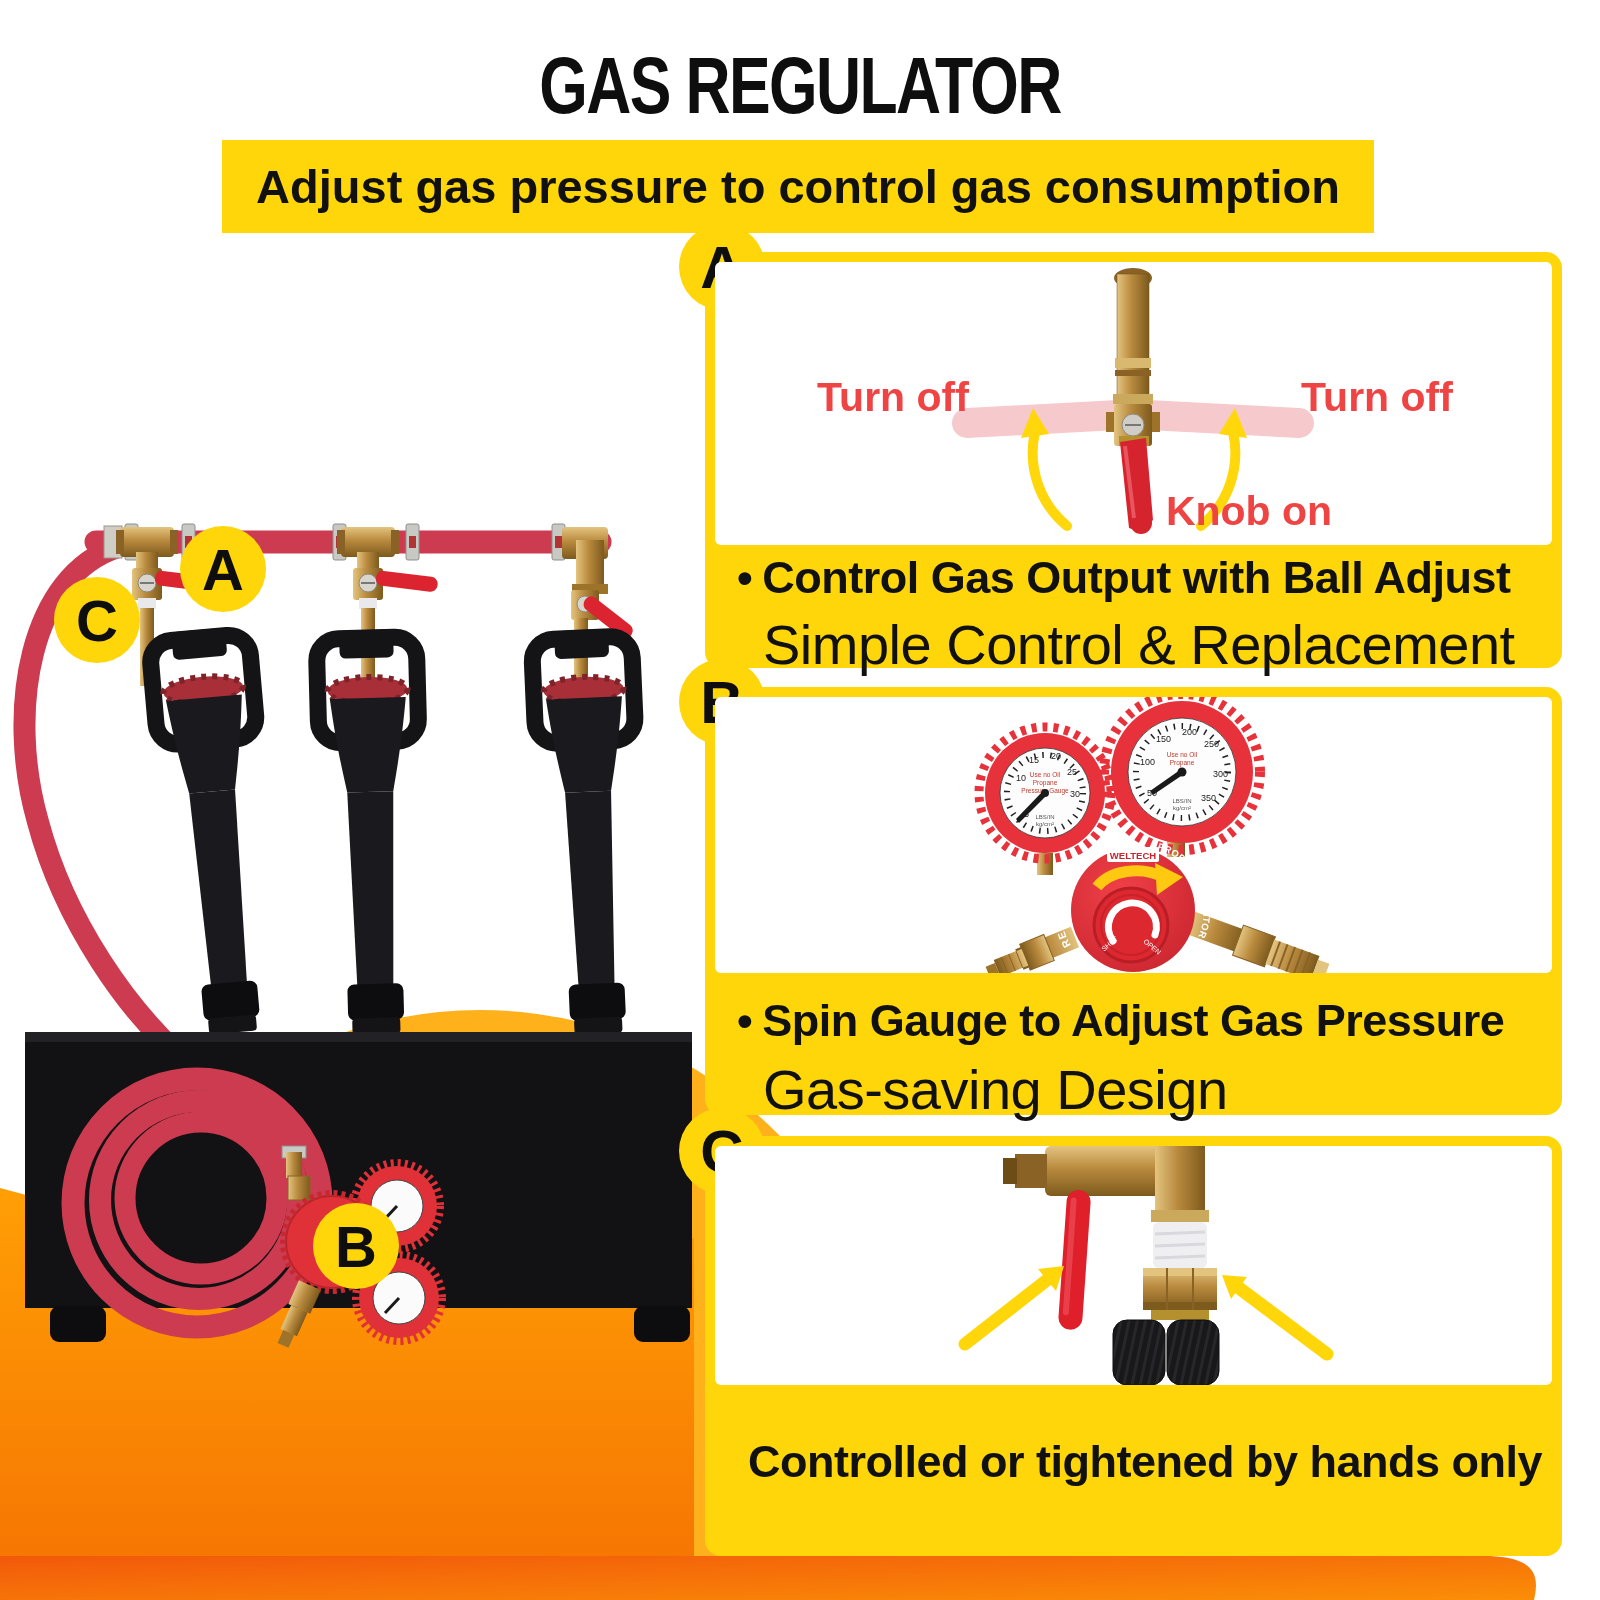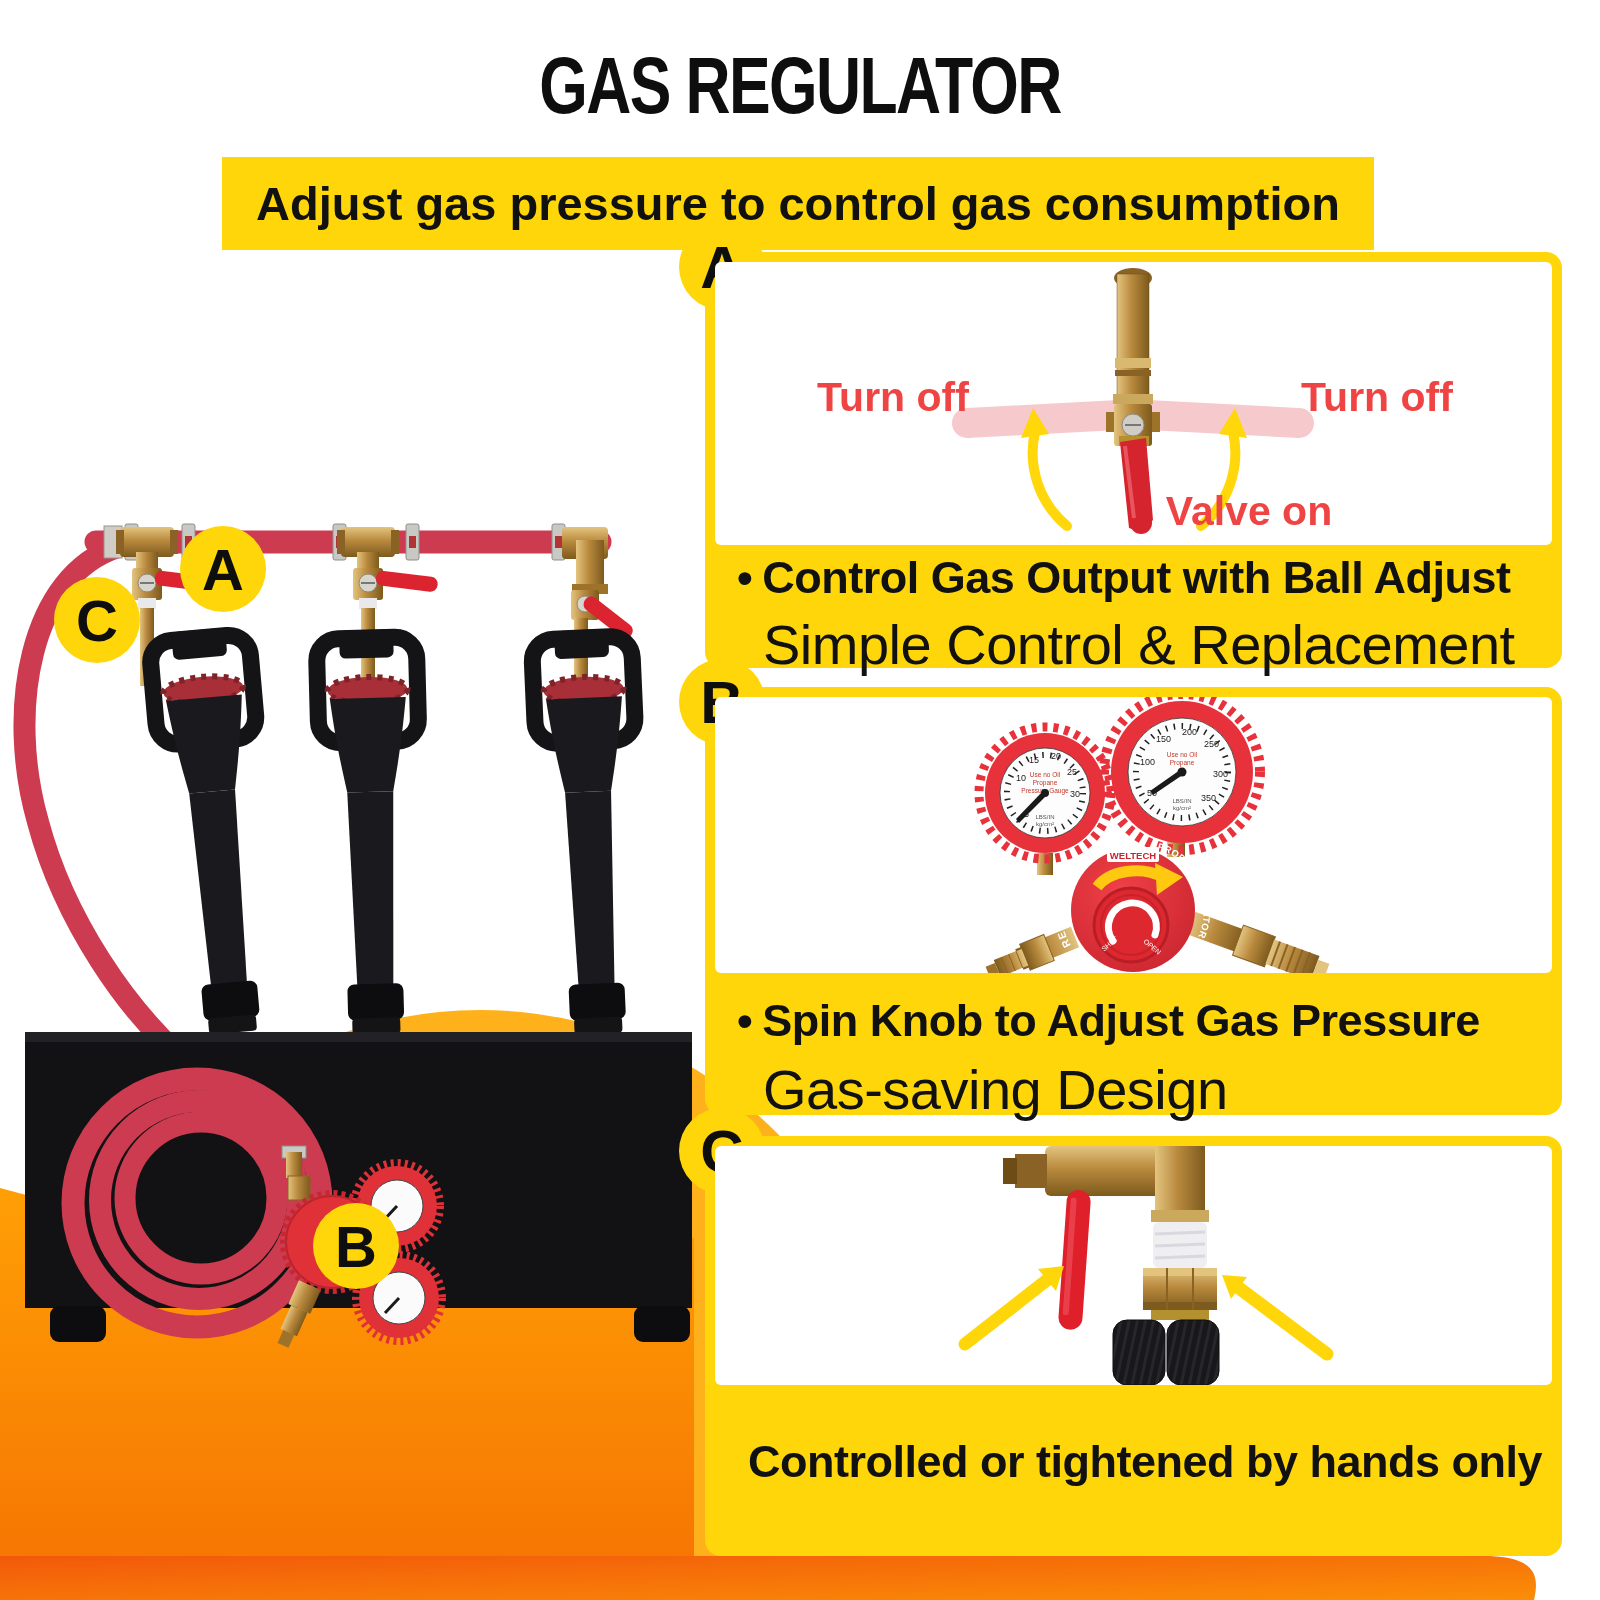--- a/index.html
+++ b/index.html
@@ -10,21 +10,21 @@
   #bg { position:absolute; left:0; top:0; width:1600px; height:1600px; z-index:0; }
 
   .title {
     position:absolute; left:0; top:40px; width:1600px; text-align:center;
     font-size:80px; font-weight:800; letter-spacing:-2px; color:#0e0e0e;
     transform:scaleX(0.78); transform-origin:50% 50%; z-index:1; white-space:nowrap;
   }
   .banner {
     position:absolute; left:222px; top:140px; width:1152px; height:93px;
     background:#FFD60A; text-align:center; line-height:94px;
-    font-size:47px; font-weight:700; z-index:1; white-space:nowrap;margin-top:17px;
+    font-size:47px; font-weight:700; z-index:1; white-space:nowrap;
   }
 
   .panel {
     position:absolute; left:705px; width:857px; background:#FFD60A;
     border-radius:16px; z-index:2; box-sizing:border-box;
   }
   #panel-a { top:252px;  height:416px; }
   #panel-b { top:687px;  height:428px; }
   #panel-c { top:1136px; height:420px; }
 
@@ -290,21 +290,21 @@
       </g>
       <g fill="none" stroke="#FFD70A" stroke-width="10" stroke-linecap="round">
         <path d="M 352,264 A 95,95 0 0 1 320,170"></path>
         <path d="M 486,264 A 95,95 0 0 0 518,170"></path>
       </g>
       <polygon points="318,146 306,176 334,172" fill="#FFD70A"></polygon>
       <polygon points="520,146 504,172 532,176" fill="#FFD70A"></polygon>
     </svg>
     <div class="ann ann-left">Turn off</div>
     <div class="ann ann-right">Turn off</div>
-    <div class="ann ann-on">Valve on</div>
+    <div class="ann ann-on">Knob on</div>
   </div>
   <div class="cap-bold"><span class="bullet">•</span><span>Control Gas Output with Ball Adjust</span></div>
   <div class="cap-sub">Simple Control &amp; Replacement</div>
 </div>
 
 <div class="panel" id="panel-b">
   <div class="corner-badge">B</div>
   <div class="panel-media">
     <svg viewBox="0 0 837 276" width="837" height="276">
       <defs>
@@ -405,21 +405,21 @@
         <path d="M 382,190 A 44,30 0 0 1 448,180" fill="none" stroke="#FFC912" stroke-width="11"></path>
         <polygon points="468,180 440,166 442,198" fill="#FFC912"></polygon>
         <circle cx="416" cy="228" r="37" fill="#DD2830" stroke="#B91E26" stroke-width="3"></circle>
         <circle cx="416" cy="228" r="30" fill="none" stroke="#C7222B" stroke-width="2"></circle>
         <path d="M 398,244 A 24,24 0 1 1 440,238" fill="none" stroke="#fff" stroke-width="7" stroke-linecap="round"></path>
         <text x="395" y="249" font-size="7" fill="#fff" text-anchor="middle" transform="rotate(-40 395 247)">SHUT</text>
         <text x="437" y="252" font-size="7" fill="#fff" text-anchor="middle" transform="rotate(40 437 250)">OPEN</text>
       </g>
     </svg>
   </div>
-  <div class="cap-bold"><span class="bullet">•</span><span>Spin Knob to Adjust Gas Pressure</span></div>
+  <div class="cap-bold"><span class="bullet">•</span><span>Spin Gauge to Adjust Gas Pressure</span></div>
   <div class="cap-sub">Gas-saving Design</div>
 </div>
 
 <div class="panel" id="panel-c">
   <div class="corner-badge">C</div>
   <div class="panel-media">
     <svg viewBox="0 0 837 239" width="837" height="239">
       <defs>
         <linearGradient id="brassV4" x1="0" y1="0" x2="1" y2="0">
           <stop offset="0" stop-color="#e3c47f"></stop>

